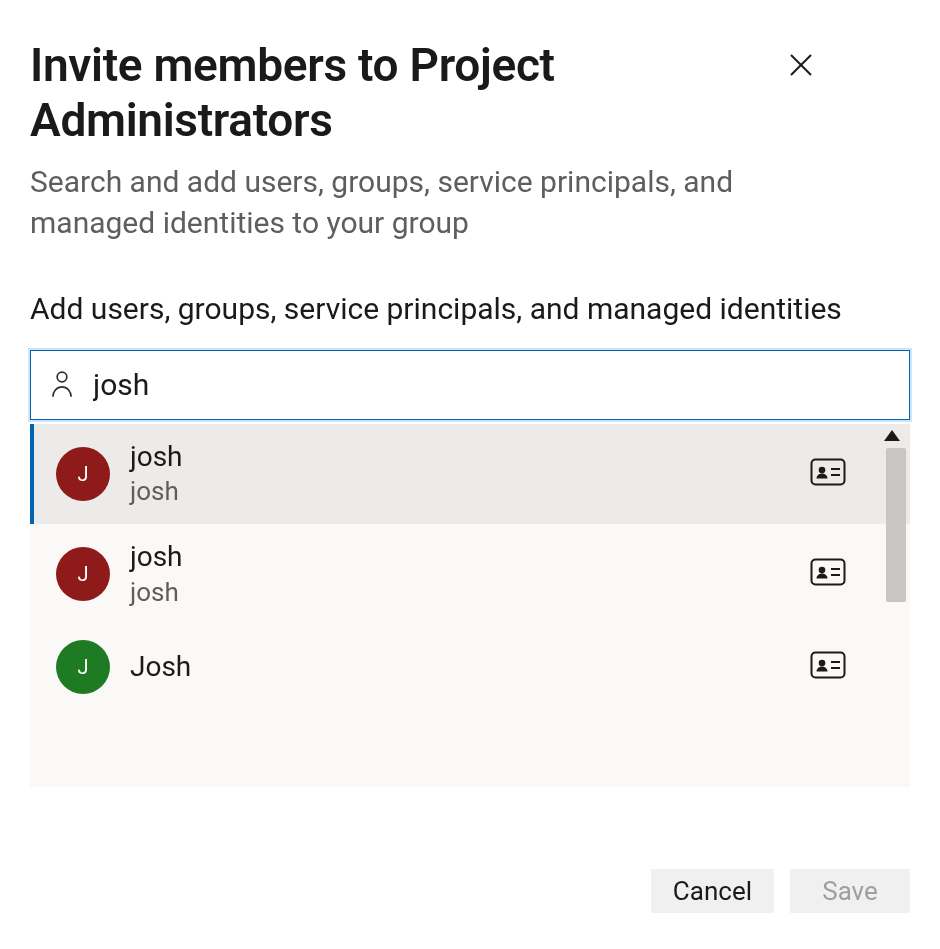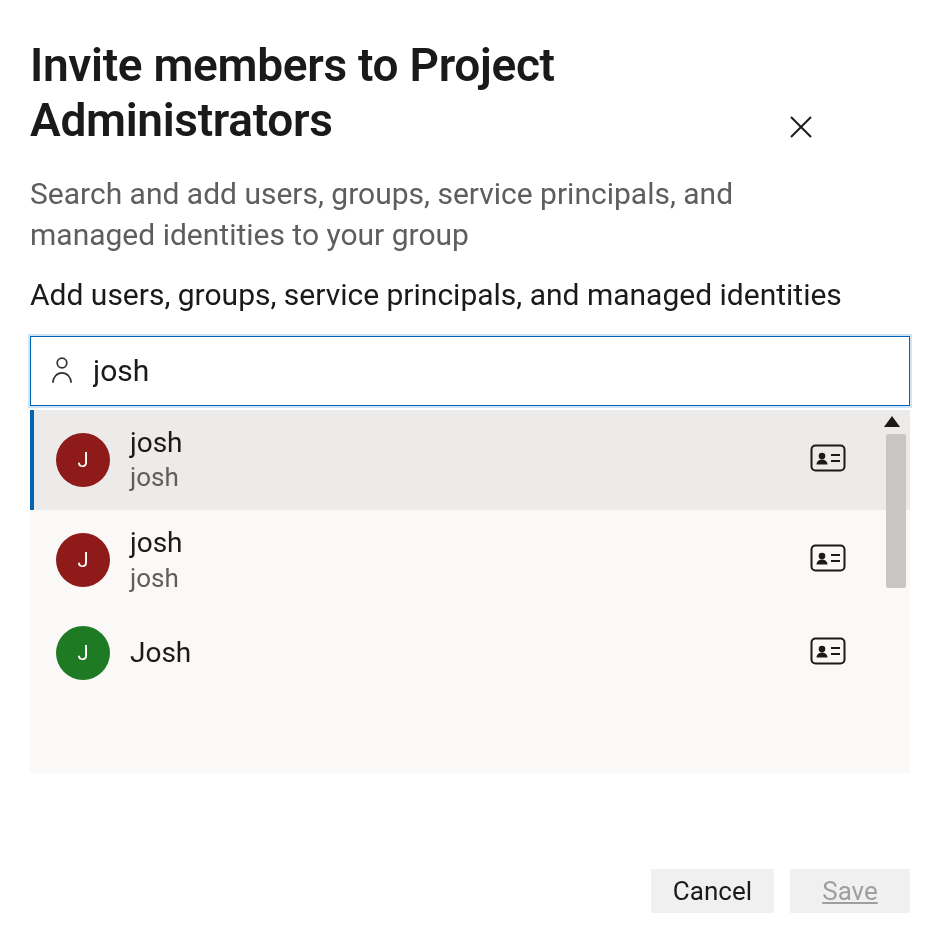--- a/index.html
+++ b/index.html
@@ -16,21 +16,21 @@
     }
 
     .panel {
       position: absolute;
       inset: 0;
       padding: 38px 30px 0 30px;
     }
 
     .header-row {
       display: flex;
-      align-items: flex-end;
+      align-items: flex-start;
       gap: 20px;
     }
     .header-text { flex: 1; max-width: 730px; }
 
     .dialog-title {
       font-size: 46px;
       line-height: 1.2;
       font-weight: 600;
       letter-spacing: -0.3px;
       color: #1b1a19;
@@ -40,29 +40,29 @@
       border: none;
       padding: 6px;
       margin-top: 6px;
       cursor: pointer;
       color: #1b1a19;
       flex-shrink: 0;
     }
     .close-btn svg { display: block; }
 
     .dialog-subtitle {
-      margin-top: 26px;
+      margin-top: 14px;
       font-size: 30px;
       line-height: 1.35;
       color: #605e5c;
       max-width: 820px;
     }
 
     .field-label {
-      margin-top: 20px;
+      margin-top: 46px;
       font-size: 30px;
       line-height: 1.35;
       color: #1b1a19;
       max-width: 820px;
     }
 
     .search-box {
       margin-top: 20px;
       display: flex;
       align-items: center;
@@ -178,21 +178,20 @@
       border: none;
       font-family: inherit;
       font-size: 26px;
       color: #1b1a19;
       cursor: pointer;
     }
     .btn:disabled,
     .btn.disabled {
       color: #a19f9d;
       cursor: default;
-      text-decoration: underline;
     }
   </style>
 </head>
 <body>
 
 <div class="panel">
 
   <div class="header-row">
     <div class="header-text">
       <h1 class="dialog-title">Invite members to Project Administrators</h1>

